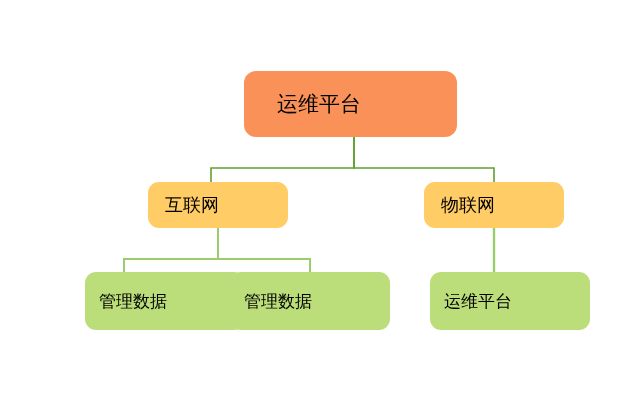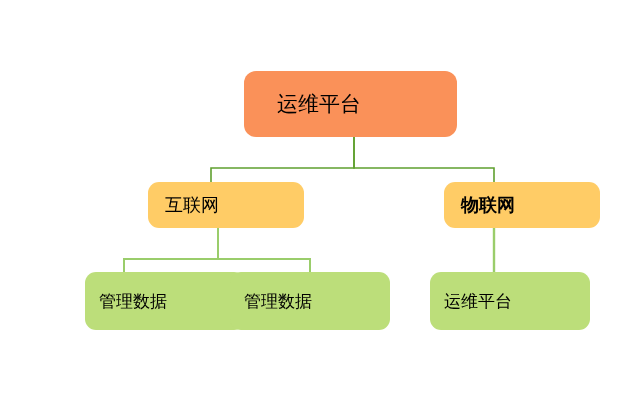--- a/index.html
+++ b/index.html
@@ -47,31 +47,31 @@
     background: #fa9159;
     border-radius: 12px;
   }
   .node.level-1 .node-label {
     font-size: 21px;
     padding-left: 33px;
   }
   
   .node.level-2 {
     top: 182px;
-    width: 156px;
+    width: 140px;
     height: 46px;
     background: #ffcc66;
     border-radius: 11px;
   }
   .node.level-2 .node-label {
     font-size: 18px;
     padding-left: 17px;
   }
   .node.n-internet  { left: 148px; }
-  .node.n-iot       { left: 444px; font-weight: bold; }
+  .node.n-iot       { left: 424px; }
   
   .node.level-3 {
     top: 272px;
     width: 160px;
     height: 58px;
     background: #bcde7a;
     border-radius: 11px;
   }
   .node.level-3 .node-label {
     font-size: 17px;

